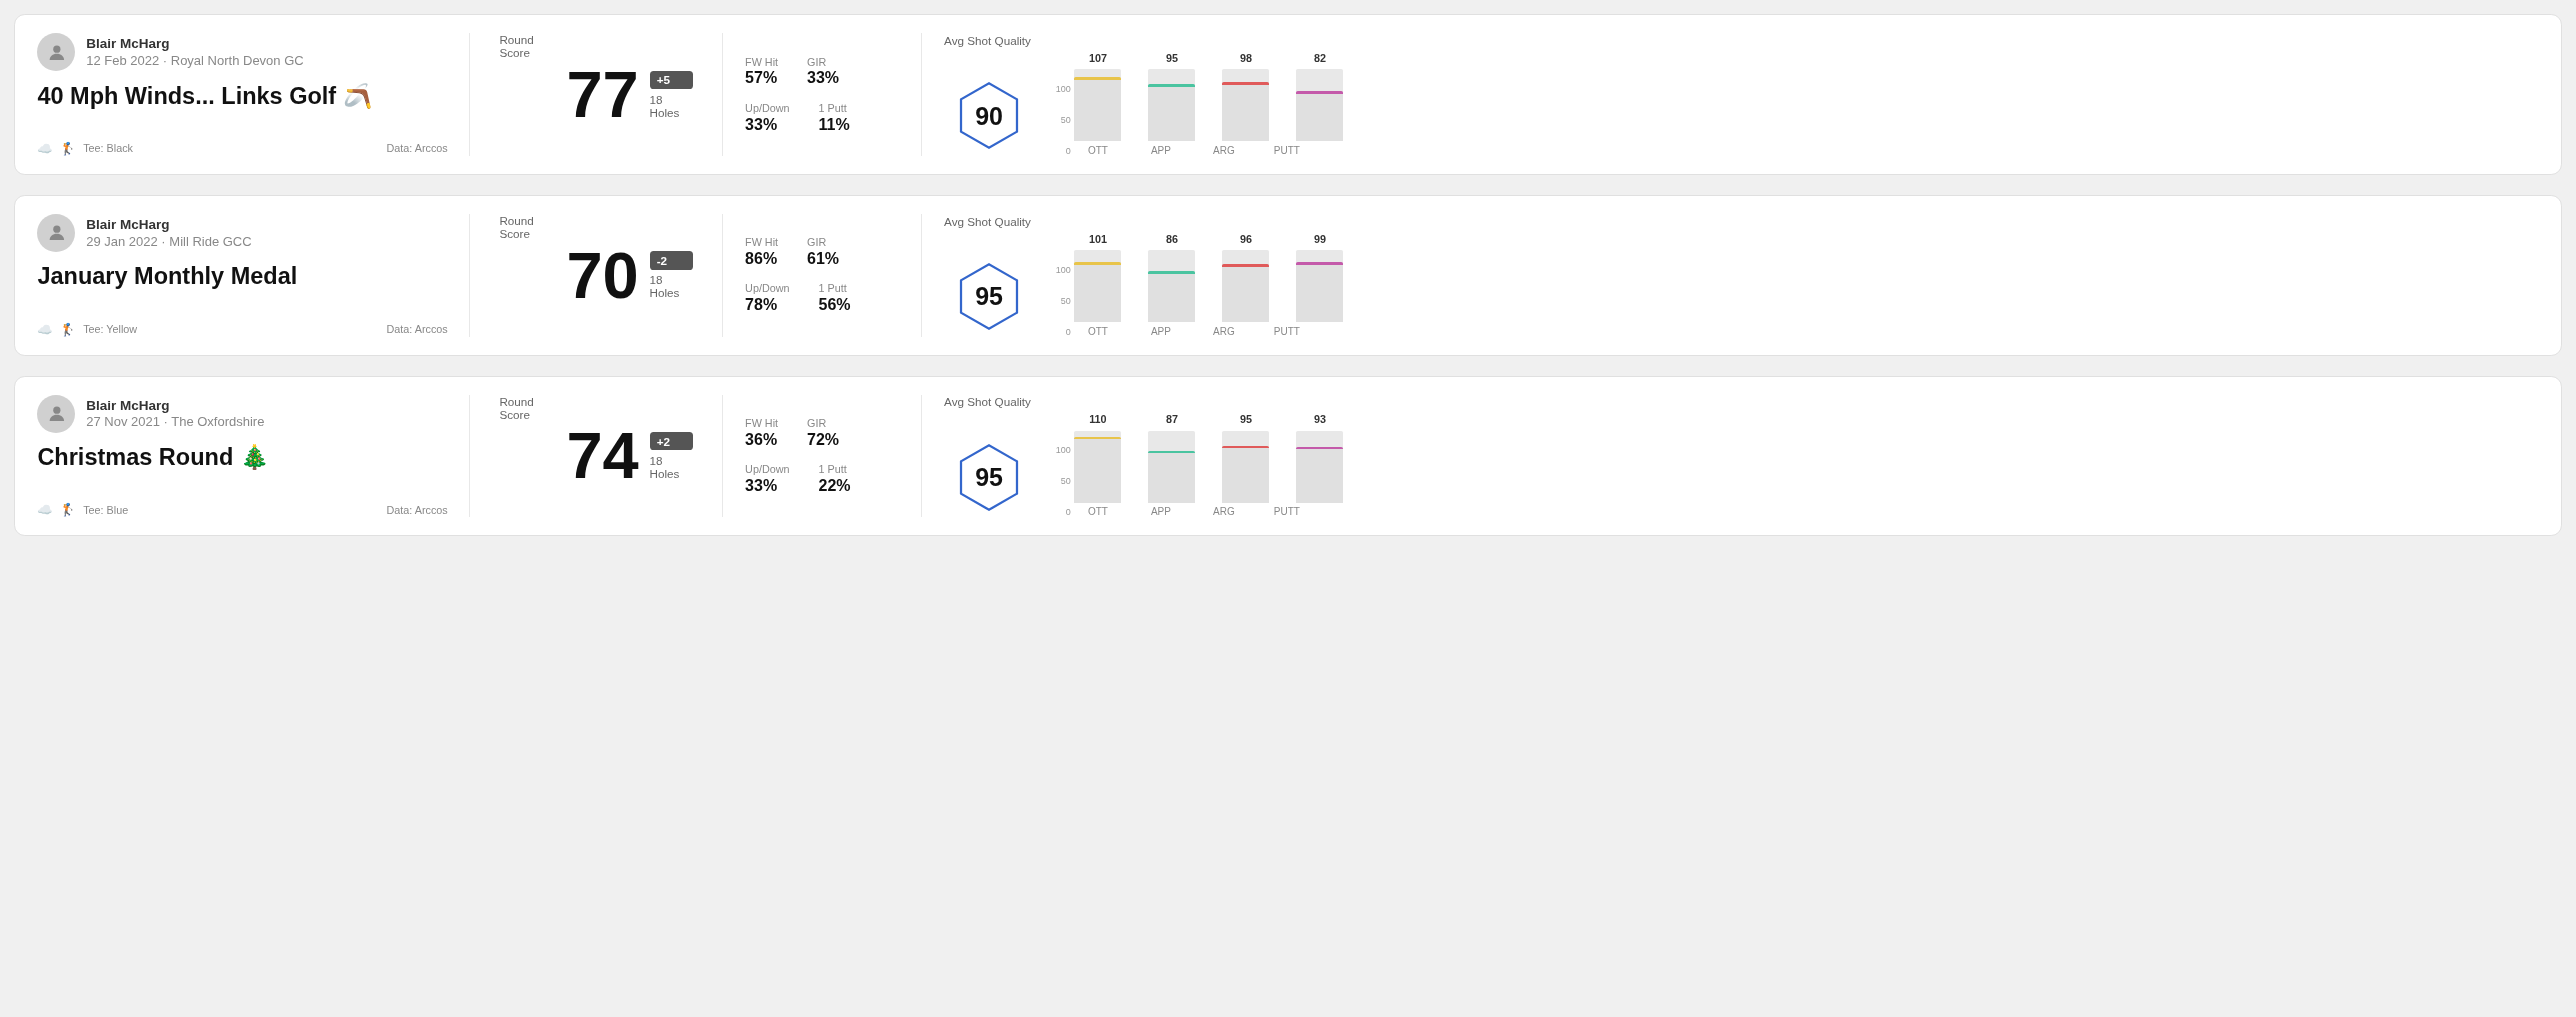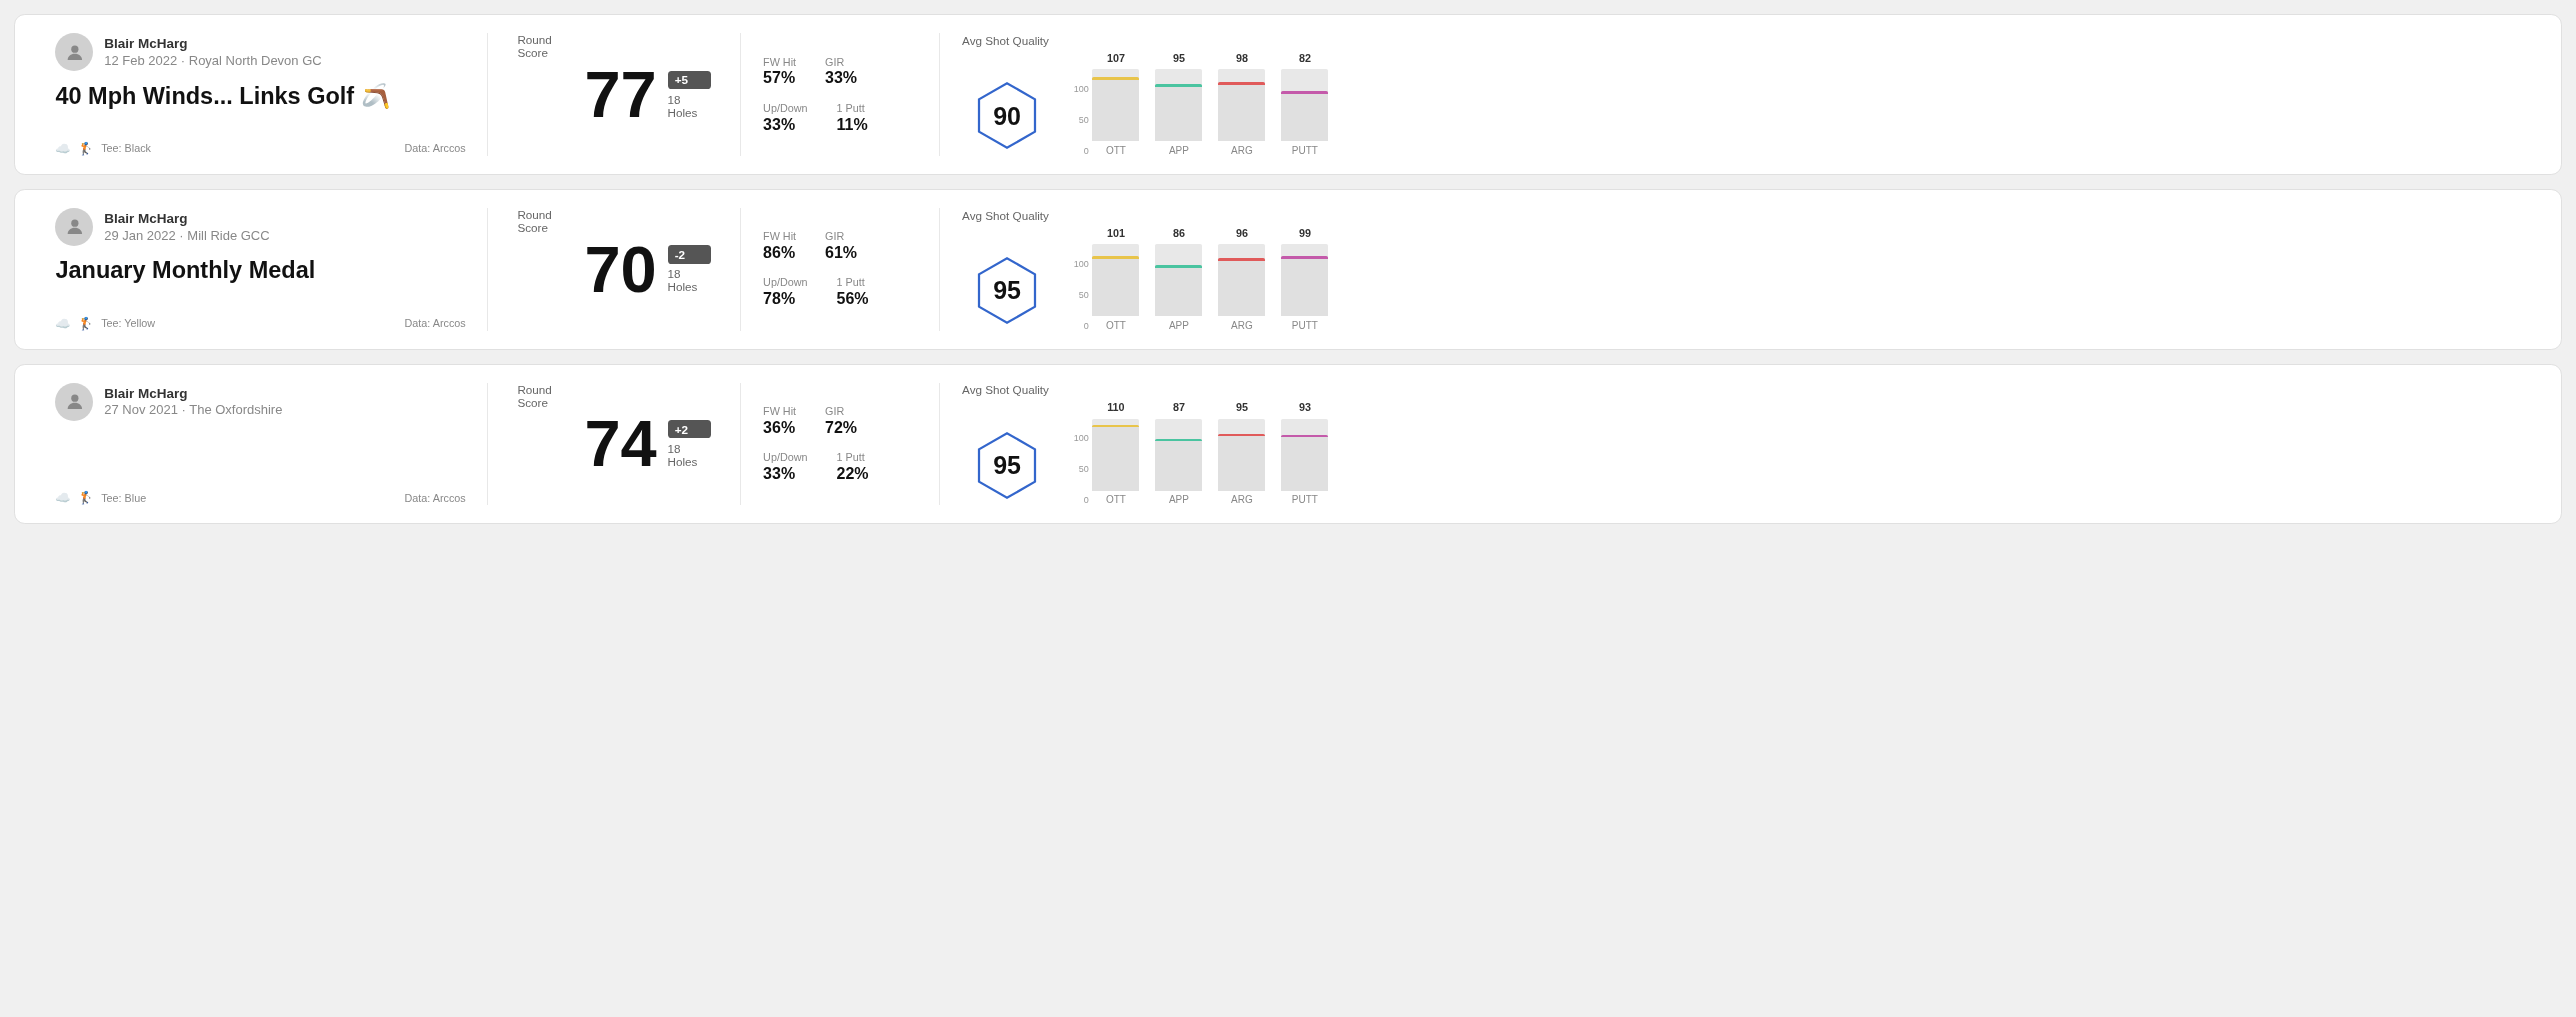--- a/index.html
+++ b/index.html
@@ -6,22 +6,22 @@
     body {
       font-family: -apple-system, BlinkMacSystemFont, 'Segoe UI', sans-serif;
       background: #f0f0f0;
       padding: 14.4px;
       min-width: 1263px;
     }
     .round-card {
       background: #ffffff;
       border-radius: 10.8px;
       border: 0.9px solid #e0e0e0;
-      margin-bottom: 14px;
-      padding: 18px 40px;
+      margin-bottom: 20px;
+      padding: 18px 22px;
       display: flex;
       align-items: stretch;
       gap: 0;
     }
     .card-left {
       flex: 0 0 433px;
       padding-right: 21.7px;
       border-right: 0.9px solid #e8e8e8;
       display: flex;
       flex-direction: column;
@@ -170,21 +170,21 @@
     }
     .bar-chart-area {
       flex: 1;
       display: flex;
       flex-direction: column;
       justify-content: flex-end;
     }
     .bar-chart {
       display: flex;
       align-items: flex-end;
-      gap: 16px;
+      gap: 27px;
       height: 108px;
       position: relative;
     }
     .bar-col {
       display: flex;
       flex-direction: column;
       align-items: center;
       gap: 3.6px;
     }
     .bar-value-label {
@@ -517,20 +517,23 @@
             <svg viewBox="0 0 24 24">
               <circle cx="12" cy="8" r="4"></circle>
               <path d="M4 20c0-4 3.6-7 8-7s8 3 8 7"></path>
             </svg>
           </div>
           <div>
             <div class="user-name">Blair McHarg</div>
             <div class="user-date-venue">27 Nov 2021 · The Oxfordshire</div>
           </div>
         </div>
+        <div class="round-title">
+          Christmas Round <span>🎄</span>
+        </div>
       </div>
       <div class="card-footer">
         <div class="tee-info">
           <span class="tee-icon">☁️</span>
           <span class="tee-icon">🏌</span>
           <span>Tee: Blue</span>
         </div>
         <span>Data: Arccos</span>
       </div>
     </div>

